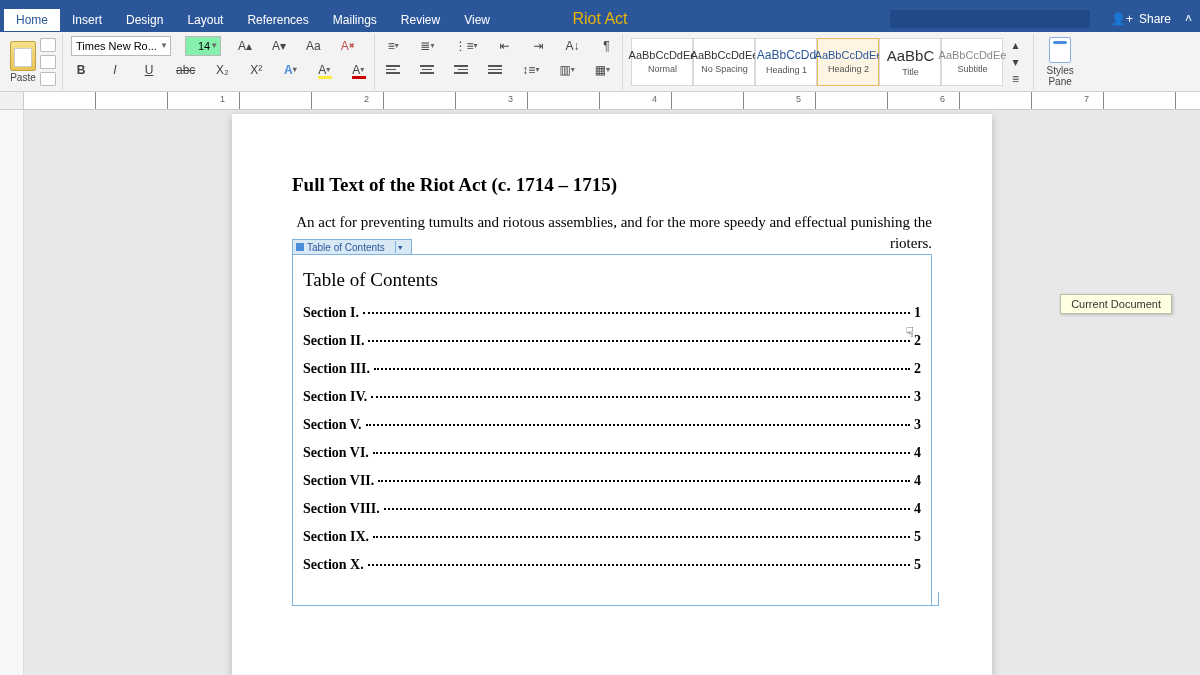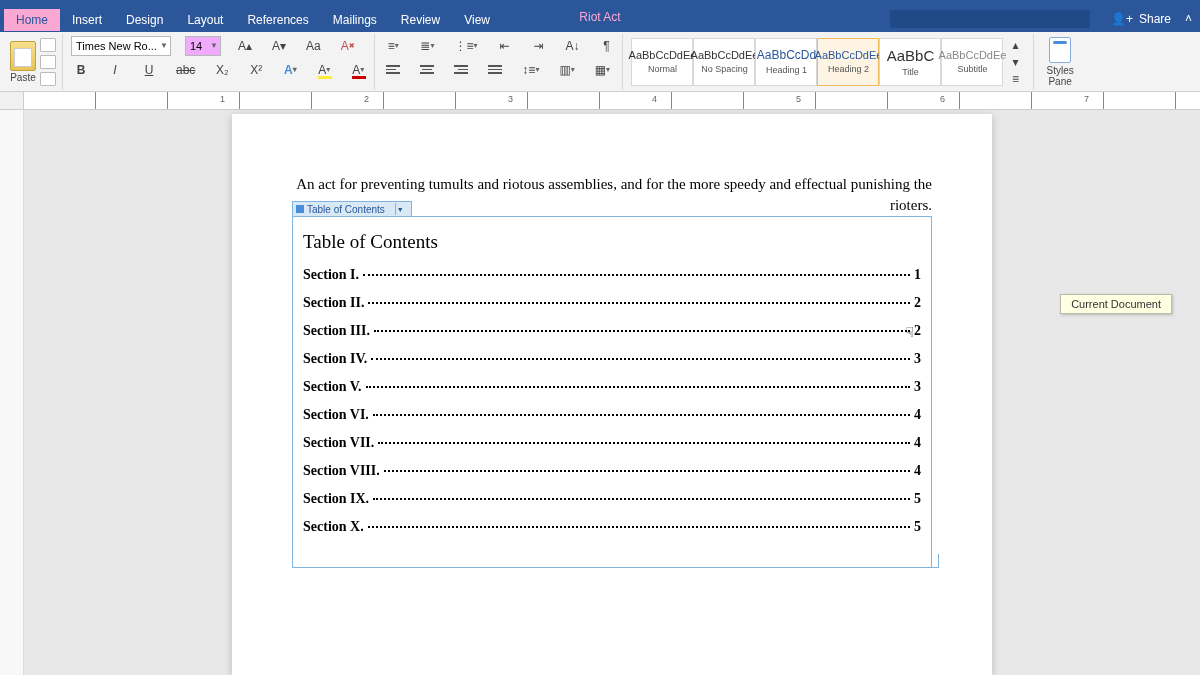--- a/index.html
+++ b/index.html
@@ -2,36 +2,36 @@
 <html><head>
 <meta charset="utf-8">
 <style>
 * { box-sizing: border-box; margin: 0; padding: 0; }
 body { font-family: -apple-system, "Segoe UI", Arial, sans-serif; font-size: 11px; background: #e8e8e8; overflow: hidden; width: 1200px; height: 675px; }
 
 .titlebar { height: 8px; background: #2b579a; }
 
 .tabs { background: #2b579a; display: flex; align-items: center; height: 24px; padding-left: 4px; position: relative; }
 .tab { padding: 4px 12px; color: #fff; cursor: pointer; font-size: 12px; }
-.tab.active { background: #f9a8d4; color: #2b579a; }
-.titledoc { position: absolute; left: 50%; transform: translateX(-50%); color: #f9a8d4; font-size: 12px; top: 2px; }
+.tab.active { background: #ffffff; color: #2b579a; }
+.titledoc { position: absolute; left: 50%; transform: translateX(-50%); color: #eab308; font-size: 16px; top: 2px; }
 .share-area { position: absolute; right: 8px; color: #fff; font-size: 12px; top: 4px; display: flex; align-items: center; gap: 6px; }
 .search-box { position: absolute; right: 110px; top: 2px; width: 200px; height: 18px; background: #1f4a87; border-radius: 2px; }
 
 .ribbon { background: #f3f3f3; border-bottom: 1px solid #d0d0d0; height: 60px; display: flex; align-items: center; padding: 2px 4px; gap: 2px; }
 .ribbon-group { border-right: 1px solid #d8d8d8; padding: 2px 6px; height: 56px; display: flex; align-items: center; gap: 4px; }
 .paste-block { display: flex; flex-direction: column; align-items: center; gap: 1px; }
 .paste-icon { width: 26px; height: 30px; background: linear-gradient(#f7e08c,#e8c556); border: 1px solid #c0a340; border-radius: 2px; position: relative; }
 .paste-icon::after { content: ""; position: absolute; top: 6px; left: 3px; right: 3px; bottom: 3px; background: #fff; border: 1px solid #ccc; }
 .paste-label { font-size: 10px; color: #444; }
 .mini-col { display: flex; flex-direction: column; gap: 3px; }
 .mini-icon { width: 16px; height: 14px; border: 1px solid #bbb; background: #fff; border-radius: 1px; }
 
 .font-select { width: 100px; height: 20px; border: 1px solid #b8b8b8; background: #fff; font-size: 11px; padding-left: 4px; display: flex; align-items: center; justify-content: space-between; padding-right: 2px; }
-.size-select { width: 36px; height: 20px; border: 1px solid #b8b8b8; background: #f0abfc; font-size: 11px; padding-left: 4px; display: flex; align-items: center; justify-content: space-between; padding-right: 2px; }
+.size-select { width: 36px; height: 20px; border: 1px solid #b8b8b8; background: #86efac; font-size: 11px; padding-left: 12px; display: flex; align-items: center; justify-content: space-between; padding-right: 2px; }
 .drop-tri { font-size: 8px; color: #666; }
 
 .btn-row { display: flex; gap: 14px; }
 .rbtn { min-width: 20px; height: 20px; display: flex; align-items: center; justify-content: center; border: 1px solid transparent; font-size: 12px; color: #444; padding: 0 2px; }
 .rbtn.bold { font-weight: bold; }
 .rbtn.italic { font-style: italic; }
 .rbtn.uline { text-decoration: underline; }
 .rbtn.strike { text-decoration: line-through; }
 .color-bar { width: 14px; height: 3px; background: #c00; display: block; }
 .color-bar.y { background: #ffeb3b; }
@@ -246,20 +246,21 @@
     <span class="ruler-num" style="left:772px;">5</span>
     <span class="ruler-num" style="left:916px;">6</span>
     <span class="ruler-num" style="left:1060px;">7</span>
   </div>
 </div>
 
 <div class="workspace">
   <div class="vruler"></div>
   <div class="canvas">
     <div class="page">
+      <div class="doc-title">Full Text of the Riot Act (c. 1714 – 1715)</div>
       <div class="doc-intro">An act for preventing tumults and riotous assemblies, and for the more speedy and effectual punishing the rioters.</div>
 
       <div class="toc-frame">
         <div class="toc-tab">
           <span>Table of Contents</span>
           <span class="toc-tab-drop">▼</span>
         </div>
         <div class="toc-heading">Table of Contents</div>
         <div id="toc-rows">
             <div class="toc-row">

